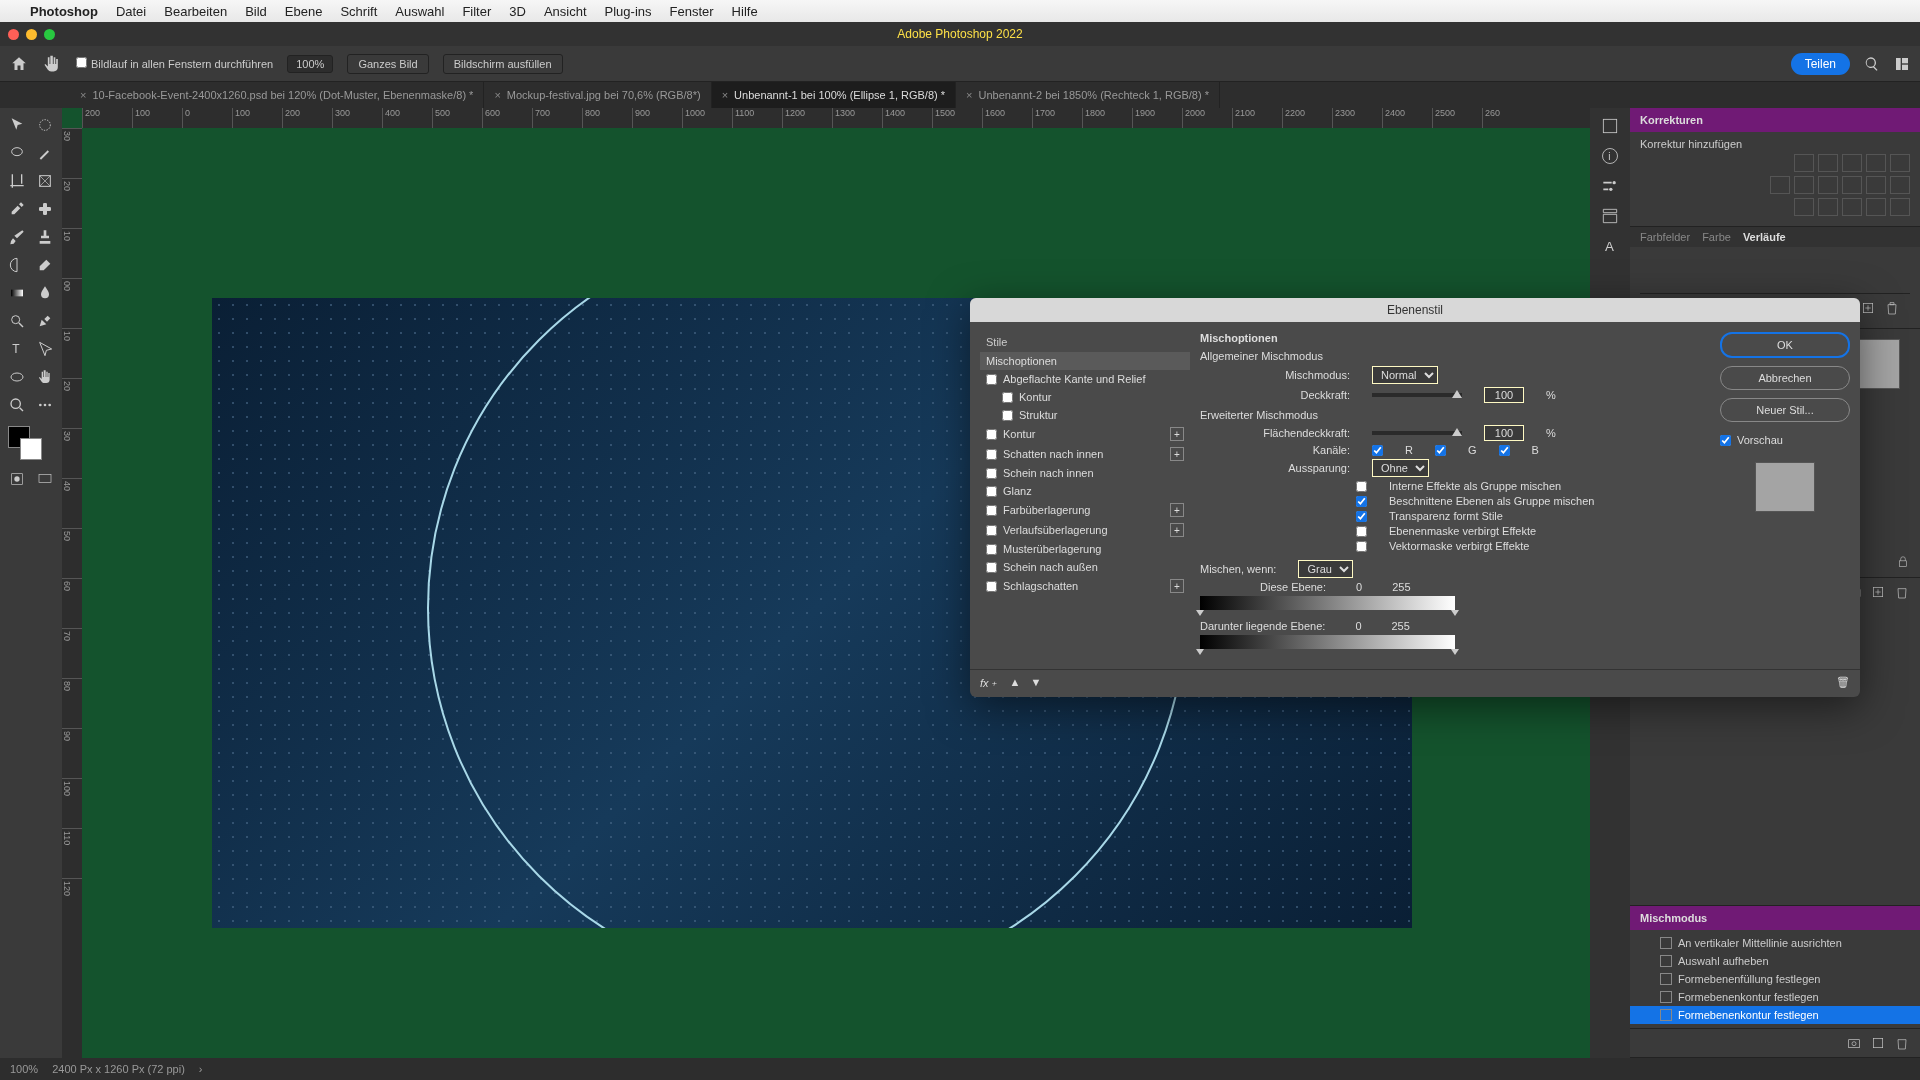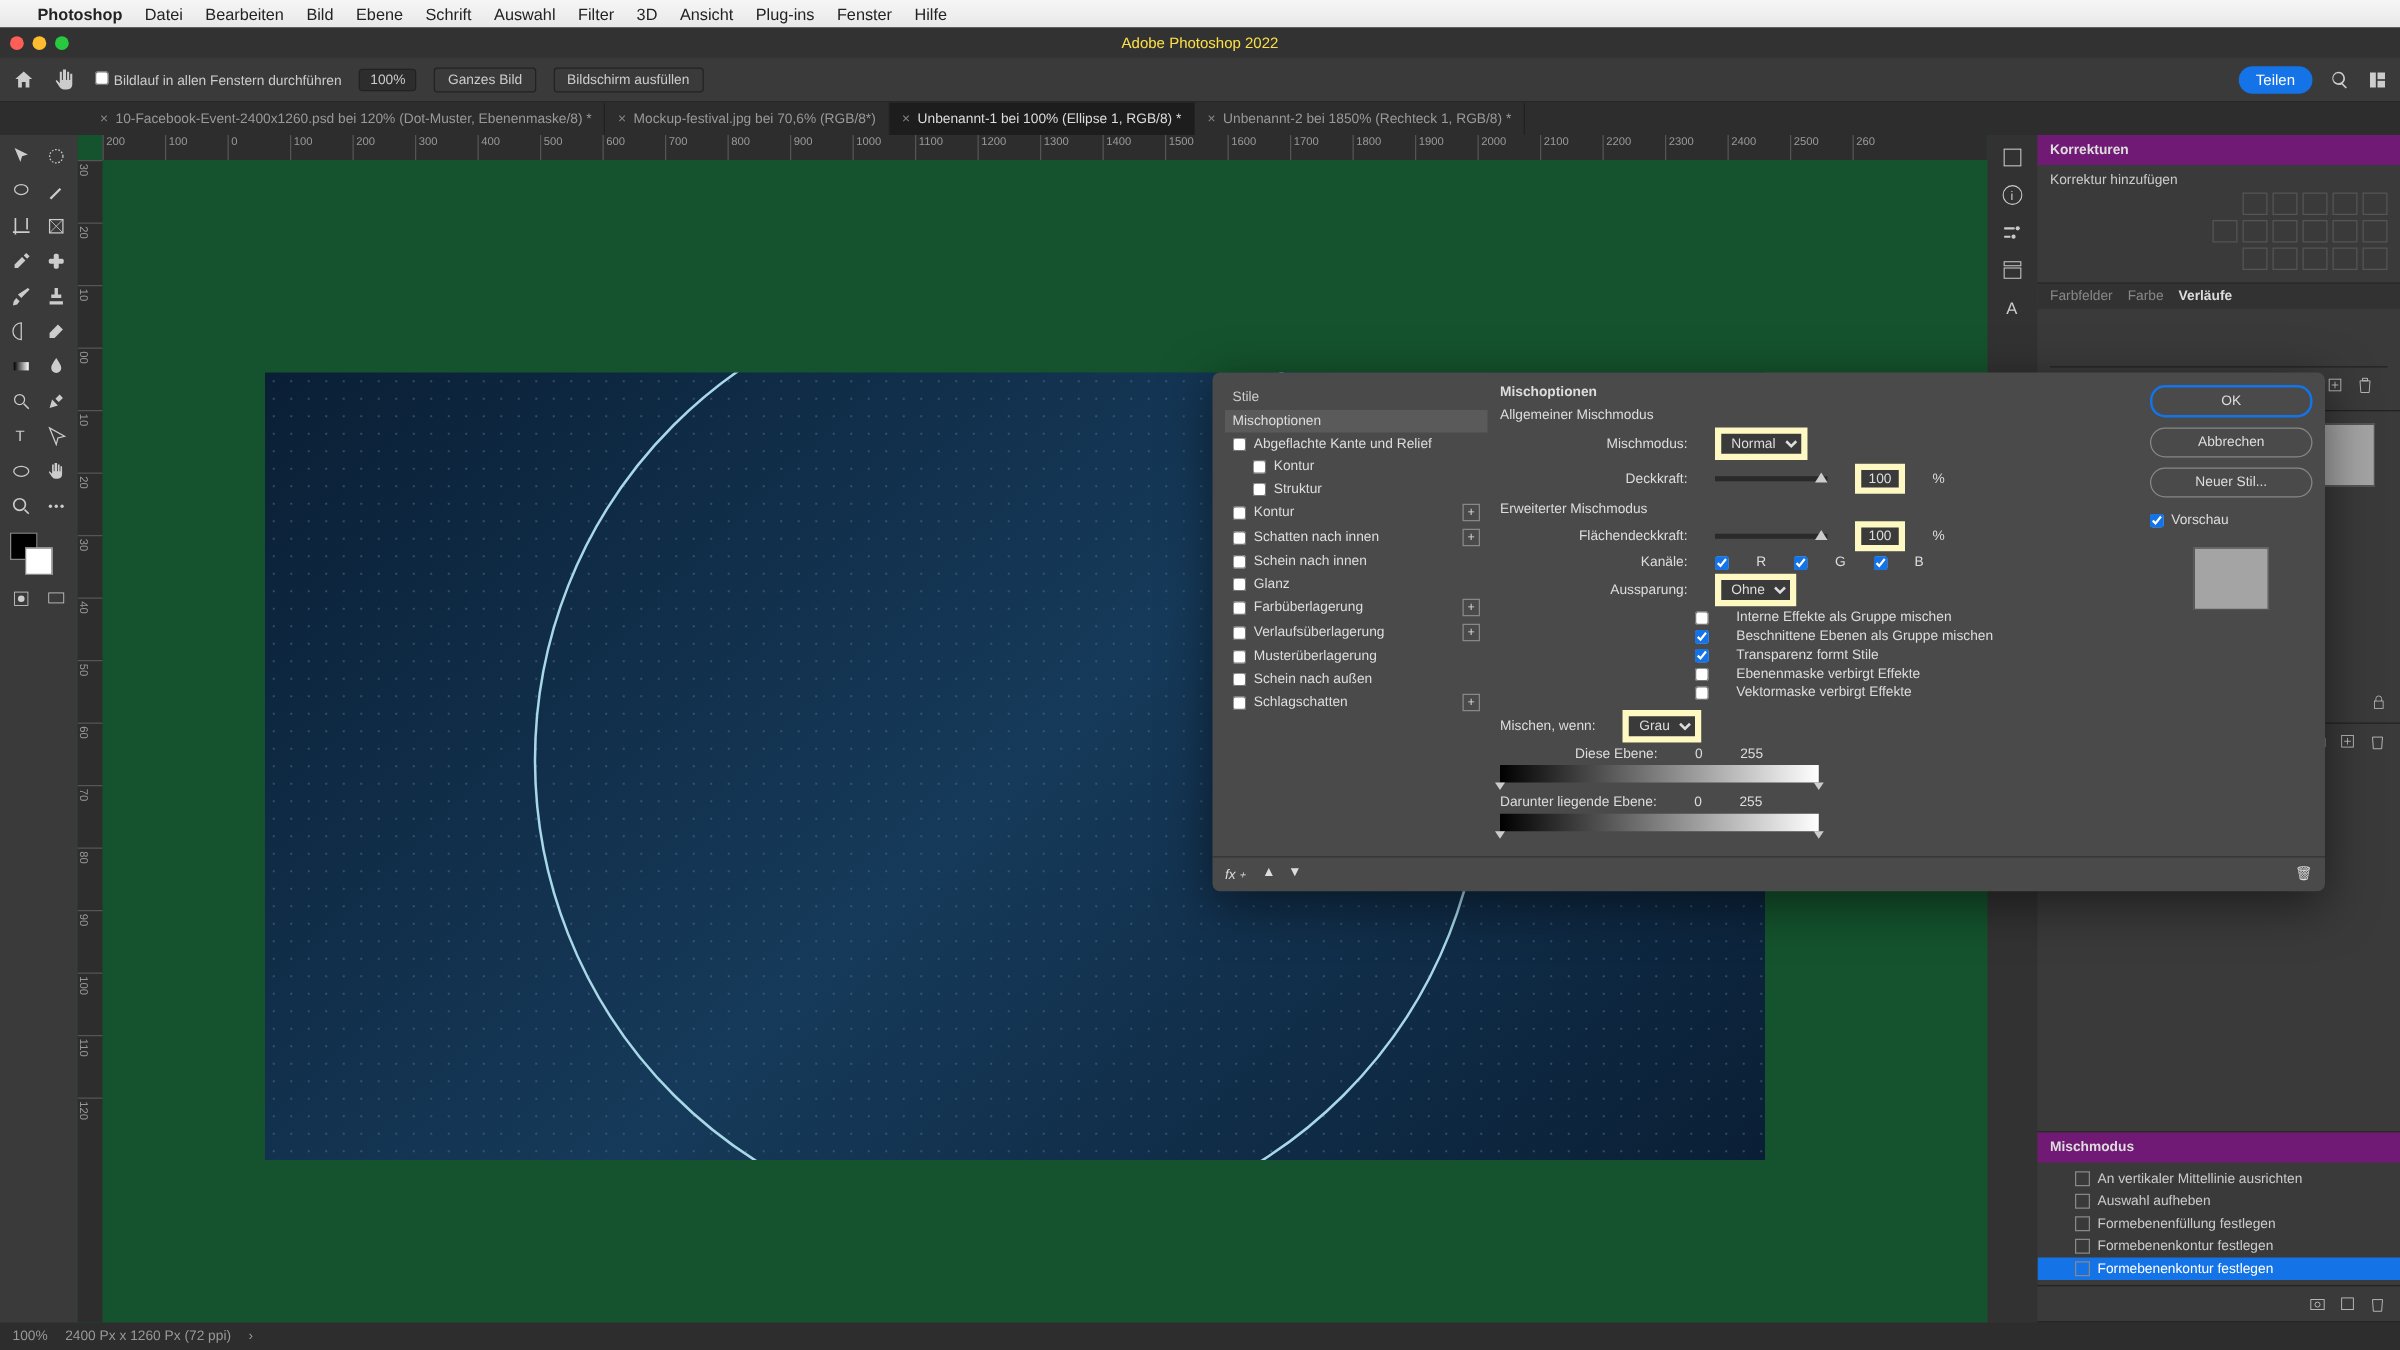--- a/index.html
+++ b/index.html
@@ -80,21 +80,21 @@
 .dialog .styles { width: 210px; }
 .dialog .styles .sh { padding: 4px 6px; color: #ccc; }
 .dialog .styles .srow { padding: 3px 6px; display: flex; align-items: center; gap: 6px; }
 .dialog .styles .srow.sel { background: #5a5a5a; }
 .dialog .styles .srow .plus { margin-left: auto; border: 1px solid #888; width: 14px; height: 14px; display: flex; align-items: center; justify-content: center; font-size: 10px; }
 .dialog .opts { flex: 1; }
 .dialog .opts .oh { font-weight: 600; margin-bottom: 4px; }
 .dialog .opts .osh { margin: 6px 0 4px; }
 .dialog .opts .row { display: flex; align-items: center; gap: 22px; margin: 3px 0; }
 .dialog .opts .lbl { width: 150px; text-align: right; }
-.dialog .opts select, .dialog .opts input[type=text] { background: #3a3a3a; border: 5px solid #fef9c3; color: #ddd; padding: 1px 4px; font-size: 11px; }
+.dialog .opts select, .dialog .opts input[type=text] { background: #3a3a3a; border: 1px solid #fef9c3; color: #ddd; padding: 1px 4px; font-size: 11px; }
 .dialog .opts input[type=text] { width: 40px; text-align: center; }
 .dialog .opts .selval { background: #1473e6; color: #fff; padding: 0 4px; }
 .dialog .slider { width: 90px; height: 4px; background: #2a2a2a; position: relative; }
 .dialog .slider .thumb { position: absolute; right: 0; top: -3px; width: 0; height: 0; border-left: 5px solid transparent; border-right: 5px solid transparent; border-bottom: 8px solid #ccc; }
 .dialog .gradbar { width: 255px; height: 14px; background: linear-gradient(to right,#000,#fff); position: relative; margin: 2px 0 10px; }
 .dialog .gradbar .tb { position: absolute; top: 14px; width: 0; height: 0; border-left: 4px solid transparent; border-right: 4px solid transparent; border-top: 6px solid #ccc; }
 .dialog .dbuttons { width: 130px; display: flex; flex-direction: column; gap: 8px; }
 .dialog .dbuttons button { background: #4a4a4a; border: 1px solid #888; color: #ddd; padding: 5px; border-radius: 12px; font-size: 11px; }
 .dialog .dbuttons button.primary { border: 2px solid #1473e6; }
 .dialog .dbuttons .prev { display: flex; align-items: center; gap: 6px; margin-top: 4px; }
@@ -504,20 +504,21 @@
   </div>
 </div>
 
 <div class="statusbar">
   <span>100%</span>
   <span>2400 Px x 1260 Px (72 ppi)</span>
   <span>›</span>
 </div>
 
 <div class="dialog">
+  <div class="dtitle">Ebenenstil</div>
   <div class="dbody">
     <div class="styles">
       <div class="sh">Stile</div>
       <div id="styleslist">
           <div class="srow sel">
             <span>Mischoptionen</span>
           </div>
           <div class="srow">
             <input type="checkbox" style="">
             <span>Abgeflachte Kante und Relief</span>

